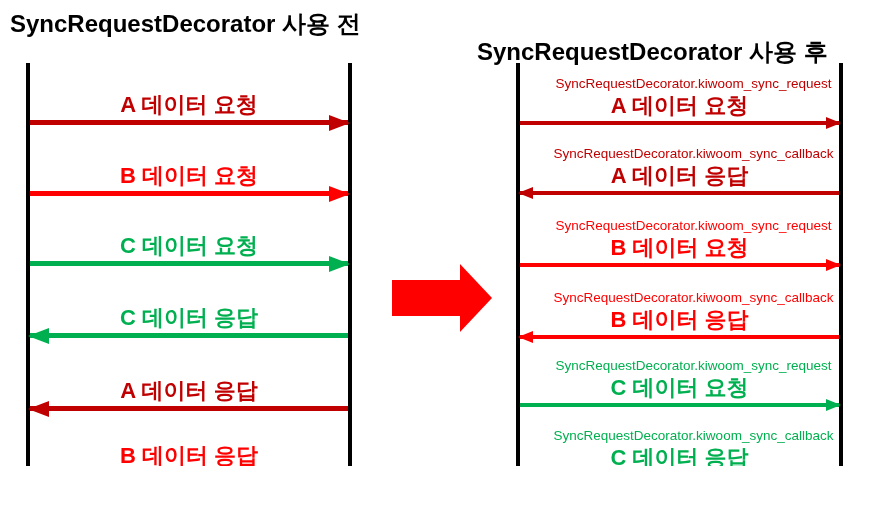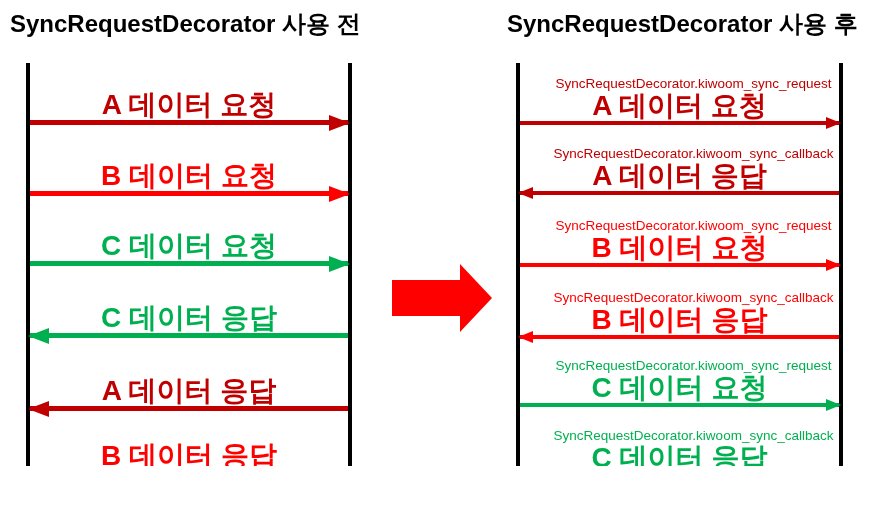--- a/index.html
+++ b/index.html
@@ -2,26 +2,26 @@
 <html><head>
 <meta charset="utf-8">
 <style>
   html,body{margin:0;padding:0;background:#fff;}
   .stage{
     position:relative;width:870px;height:466px;background:#ffffff;
     font-family:"Liberation Sans",sans-serif;overflow:hidden;
   }
   .title{position:absolute;top:8px;margin:0;font-size:24px;font-weight:bold;color:#000;white-space:nowrap;}
   .title-left{left:10px;}
-  .title-right{left:507px;}
+  .title-right{left:477px;margin-top:28px;}
   .lifeline{position:absolute;top:63px;bottom:0;width:4px;background:#000;}
   .row{position:absolute;display:flex;flex-direction:column;justify-content:flex-end;}
   .row-before{left:30px;width:318px;height:36px;}
   .row-after{left:520px;width:319px;height:53px;}
-  .lbl{font-size:28px;font-weight:bold;text-align:center;line-height:27px;white-space:nowrap;}
+  .lbl{font-size:22px;font-weight:bold;text-align:center;line-height:27px;white-space:nowrap;}
   .method{font-size:13.5px;text-align:center;line-height:17px;white-space:nowrap;padding-left:28px;}
   .line{position:relative;height:5px;background:currentColor;margin-top:2px;}
   .row-after .line{height:4px;}
   .head{position:absolute;top:50%;width:0;height:0;transform:translateY(-50%);}
   .dir-right .head{right:-2px;border-top:8px solid transparent;border-bottom:8px solid transparent;border-left:21px solid currentColor;}
   .dir-left  .head{left:-2px;border-top:8px solid transparent;border-bottom:8px solid transparent;border-right:21px solid currentColor;}
   .row-after .dir-right .head{border-top-width:6px;border-bottom-width:6px;border-left-width:15px;}
   .row-after .dir-left  .head{border-top-width:6px;border-bottom-width:6px;border-right-width:15px;}
   .transform{position:absolute;left:392px;top:264px;width:100px;height:68px;}
   .t-body{position:absolute;left:0;top:16px;width:68px;height:36px;background:currentColor;}

